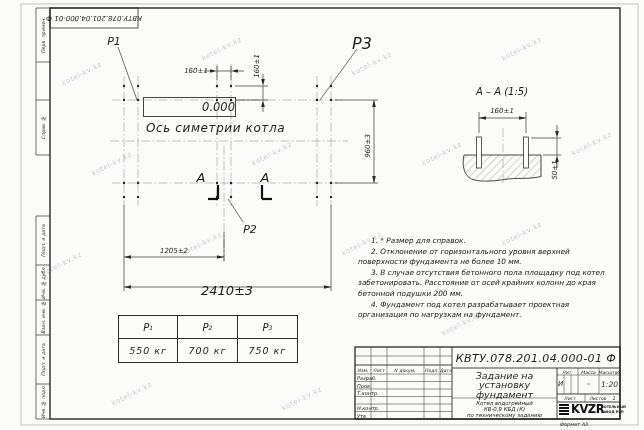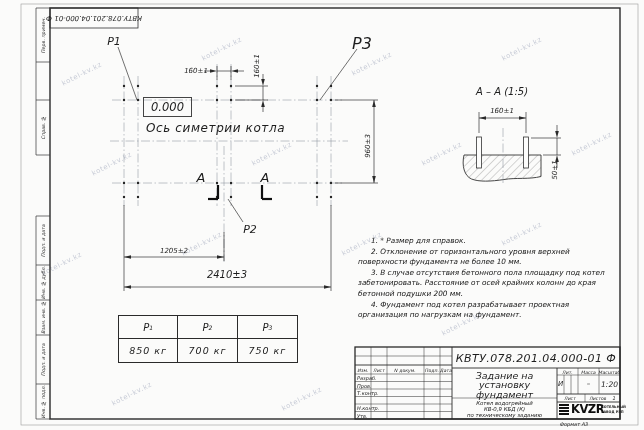--- a/index.html
+++ b/index.html
@@ -13,21 +13,21 @@
   .ctr  { transform:translate(-50%,-50%); }
   .r90  { transform:translate(-50%,-50%) rotate(-90deg); }
   .r180 { transform:translate(-50%,-50%) rotate(180deg); }
   .wm { position:absolute; font-size:7px; color:rgba(100,112,148,.34);
         transform:rotate(-27deg); z-index:1; letter-spacing:.6px; white-space:nowrap; }
   .mlabel { position:absolute; left:36px; width:14px; display:flex;
             align-items:center; justify-content:center; z-index:3; }
   .mlabel > span { display:inline-block; writing-mode:vertical-rl; transform:rotate(180deg);
                    font-size:4.8px; font-style:italic; white-space:nowrap; color:#333; }
   .levelbox { position:absolute; left:143px; top:97px; width:47px; height:18px;
-              border:1px solid #444; display:flex; align-items:center; justify-content:center; z-index:3; }
+              border:1px solid #444; display:flex; align-items:center; justify-content:flex-end; z-index:3;padding-left:44px; }
   .notes { position:absolute; left:358px; top:236px; width:256px; z-index:3;
            font-size:7.3px; font-style:italic; line-height:10.6px; color:#161616; }
   .note { text-indent:13px; margin:0; }
   .ltable { position:absolute; left:118px; top:315px; width:178px; height:46px;
             display:grid; grid-template-columns:1fr 1fr 1fr; grid-template-rows:1fr 1fr;
             border:1.4px solid #2a2a2a; z-index:3; background:transparent; }
   .ltable .cell { border-right:1px solid #2a2a2a; border-bottom:1px solid #2a2a2a;
                   display:flex; align-items:center; justify-content:center; font-style:italic; }
   .ltable .cell:nth-child(3n) { border-right:none; }
   .ltable .cell:nth-child(n+4) { border-bottom:none; }
@@ -272,21 +272,21 @@
 
 <div class="levelbox">
   <span style="font-style:italic;font-size:11.5px">0.000</span>
 </div>
 <span class="t" style="left:146px;top:121px;font-size:12px;letter-spacing:.6px">Ось симетрии котла</span>
 
 <span class="t ctr" style="left:196px;top:71px;font-size:7px">160±1</span>
 <span class="t r90" style="left:257px;top:66px;font-size:7px">160±1</span>
 <span class="t r90" style="left:368px;top:146px;font-size:7px">960±3</span>
 <span class="t ctr" style="left:174px;top:251px;font-size:7px">1205±2</span>
-<span class="t ctr" style="left:227px;top:274px;font-size:10px">2410±3</span>
+<span class="t ctr" style="left:227px;top:290px;font-size:13px">2410±3</span>
 
 <span class="t ctr" style="left:201px;top:177px;font-size:13px">А</span>
 <span class="t ctr" style="left:265px;top:177px;font-size:13px">А</span>
 
 <span class="t ctr" style="left:502px;top:91px;font-size:10px">А – А (1:5)</span>
 <span class="t ctr" style="left:502px;top:111px;font-size:7px">160±1</span>
 <span class="t r90" style="left:555px;top:170px;font-size:7px">50±1</span>
 
 <div class="notes">
   <p class="note"><span>1.</span> <span>* Размер для справок.</span></p>
@@ -301,21 +301,21 @@
       <sub>1</sub>
     </div>
   <div class="cell hd">
       <span>Р</span>
       <sub>2</sub>
     </div>
   <div class="cell hd">
       <span>Р</span>
       <sub>3</sub>
     </div>
-  <div class="cell val">850 кг</div>
+  <div class="cell val">550 кг</div>
   <div class="cell val">700 кг</div>
   <div class="cell val">750 кг</div>
 </div>
 
 <span class="t ctr" style="left:536px;top:357.5px;font-size:11px;letter-spacing:.4px">КВТУ.078.201.04.000-01 Ф</span>
 
 <span class="t ctr" style="left:363px;top:369.5px;font-size:4.6px">Изм.</span>
 <span class="t ctr" style="left:379px;top:369.5px;font-size:4.6px">Лист</span>
 <span class="t ctr" style="left:405px;top:369.5px;font-size:4.6px">N докум.</span>
 <span class="t ctr" style="left:432px;top:369.5px;font-size:4.6px">Подп.</span>

